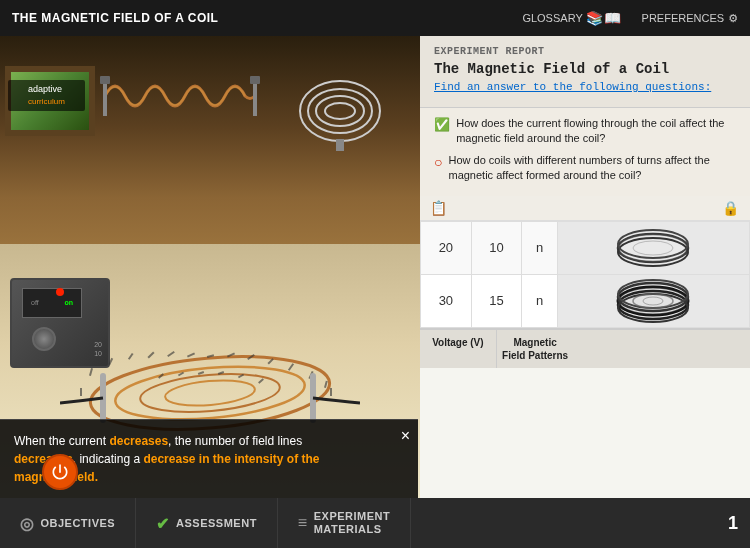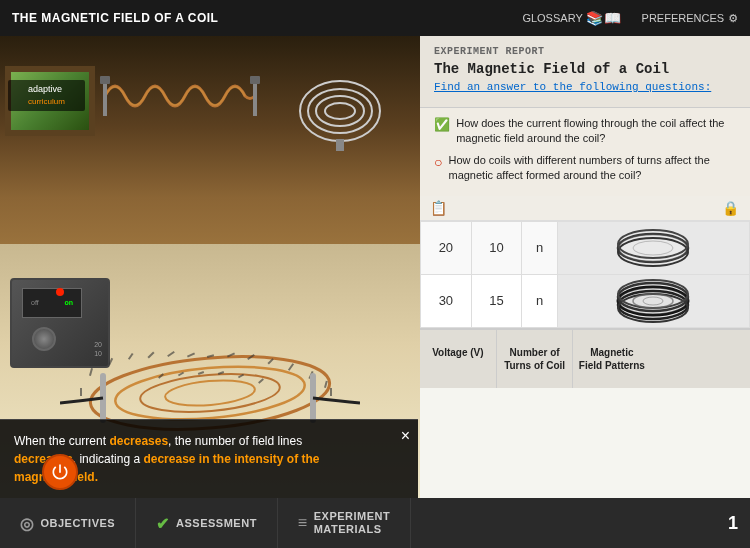--- a/index.html
+++ b/index.html
@@ -167,21 +167,21 @@
     #conclusion-text { font-size: 11px; color: #333; line-height: 1.4; }
     .conclusion-label { color: #cc2200; font-weight: bold; }
     .conclusion-highlight { color: #cc2200; }
 
     
     #col-headers {
       display: grid; grid-template-columns: 1fr 1fr 1fr 1.3fr;
       background: #e0ddd6; border-top: 2px solid #ccc;
     }
     .col-header {
-      padding: 16px 4px; text-align: center; font-size: 10px; font-weight: bold;
+      padding: 6px 4px; text-align: center; font-size: 10px; font-weight: bold;
       color: #222; border-right: 1px solid #ccc; line-height: 1.3;
     }
     .col-header:last-child { border-right: none; }
 
     
     #bottom-nav {
       position: absolute; bottom: 0; left: 0; width: 750px; height: 50px;
       background: #2a2a2a; display: flex; align-items: center; z-index: 10;
     }
     .nav-item {
@@ -389,21 +389,20 @@
               </svg>
             </div>
           </td>
         </tr>
       </tbody>
     </table>
 
 
     <div id="col-headers">
       <div class="col-header">Voltage (V)</div>
-      <div class="col-header">Number of Turns of Coil</div>
       <div class="col-header">Magnetic Field Patterns</div>
     </div>
   </div>
 </div>
 
 <div id="bottom-nav">
   <div class="nav-item">
     <span class="nav-icon">◎</span>
     <span>OBJECTIVES</span>
   </div>

